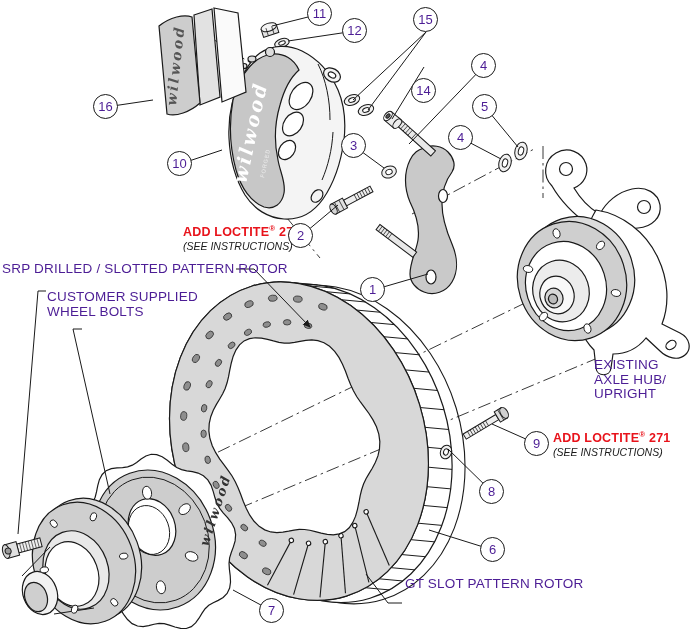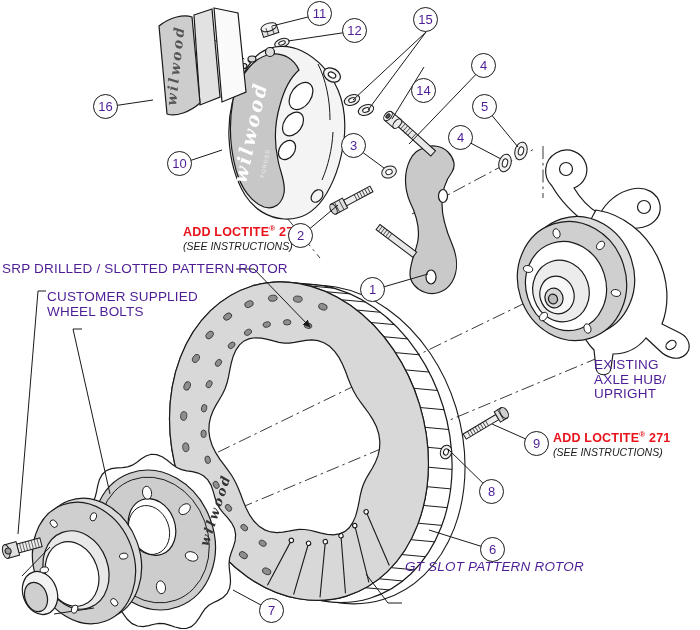--- a/index.html
+++ b/index.html
@@ -307,21 +307,21 @@
     <path d="M82,329 L73,329 L110,494"></path>
   </g>
 </svg>
 
 <div class="lbl" style="left:2px;top:261px;">SRP DRILLED / SLOTTED PATTERN ROTOR</div>
 <div class="lbl" style="left:47px;top:289px;">CUSTOMER SUPPLIED
 WHEEL BOLTS</div>
 <div class="lbl" style="left:594px;top:348px;line-height:14.6px;margin-top:10px;">EXISTING
 AXLE HUB/
 UPRIGHT</div>
-<div class="lbl" style="left:405px;top:559px;font-style:italic;">GT SLOT PATTERN ROTOR</div>
+<div class="lbl" style="left:405px;top:576px;">GT SLOT PATTERN ROTOR</div>
 
 <div class="loctite ra" style="left:183px;top:224px;width:102px;">
   <div class="l1"><span>ADD LOCTITE</span><sup>®</sup> <span>271</span></div>
   <div class="l2">(SEE INSTRUCTIONS)</div>
 </div>
 <div class="loctite" style="left:553px;top:430px;">
   <div class="l1"><span>ADD LOCTITE</span><sup>®</sup> <span>271</span></div>
   <div class="l2">(SEE INSTRUCTIONS)</div>
 </div>
 

